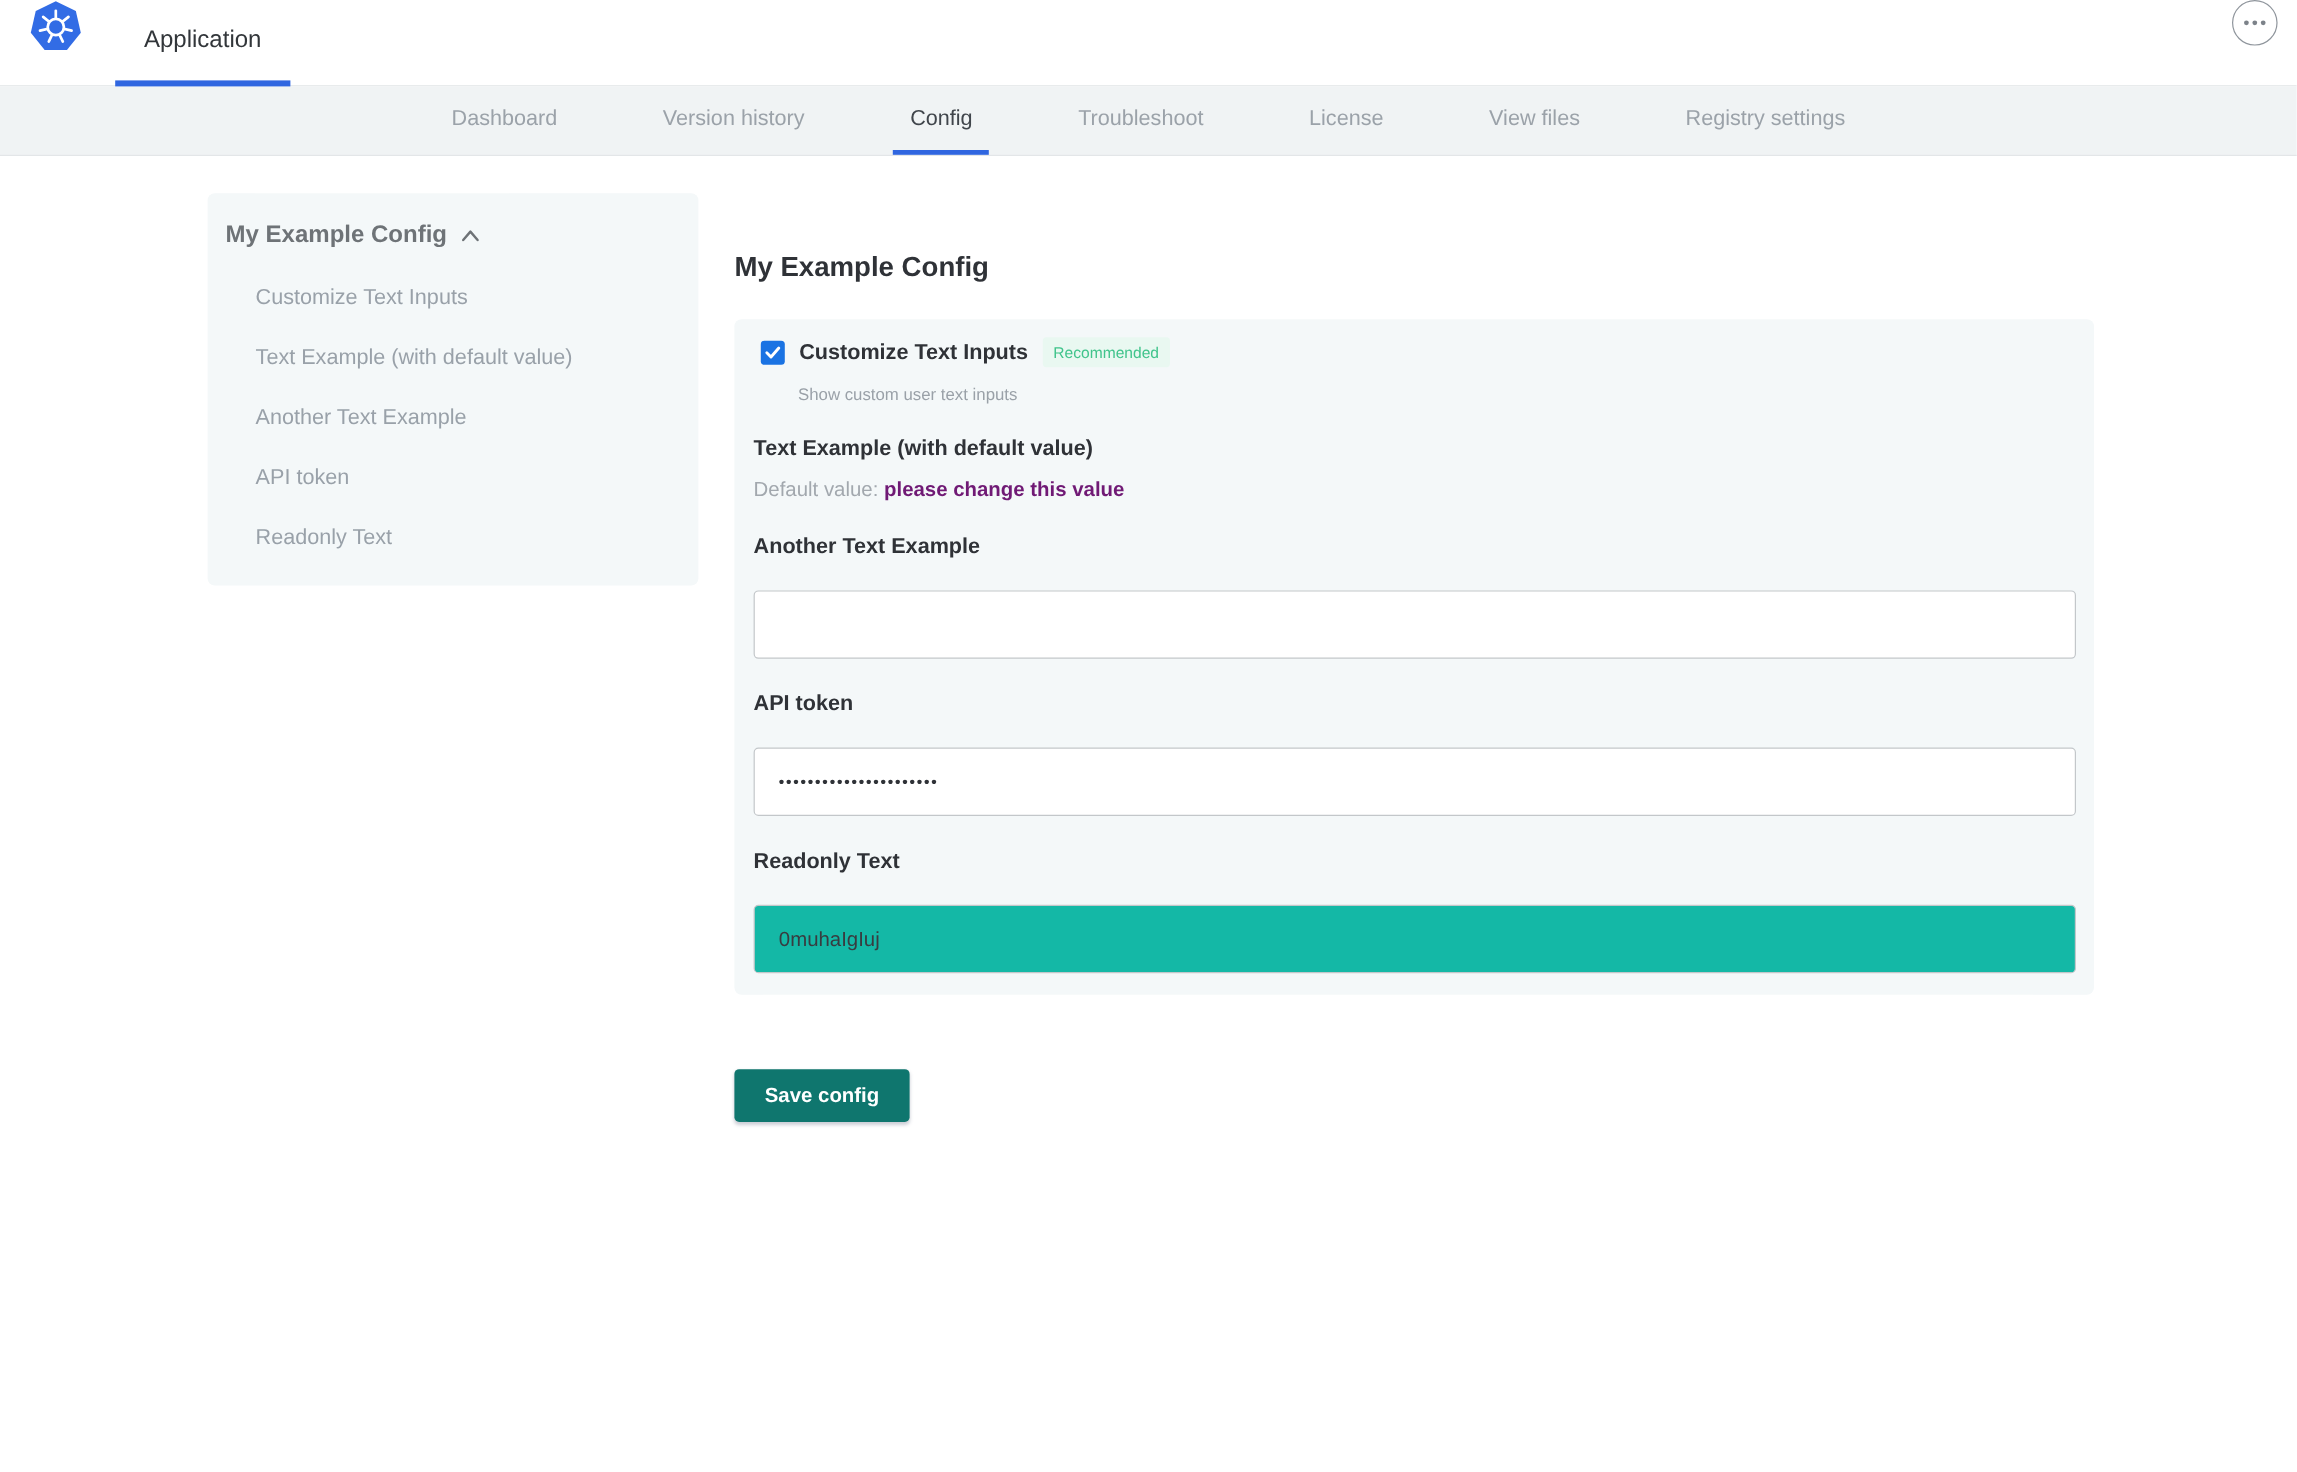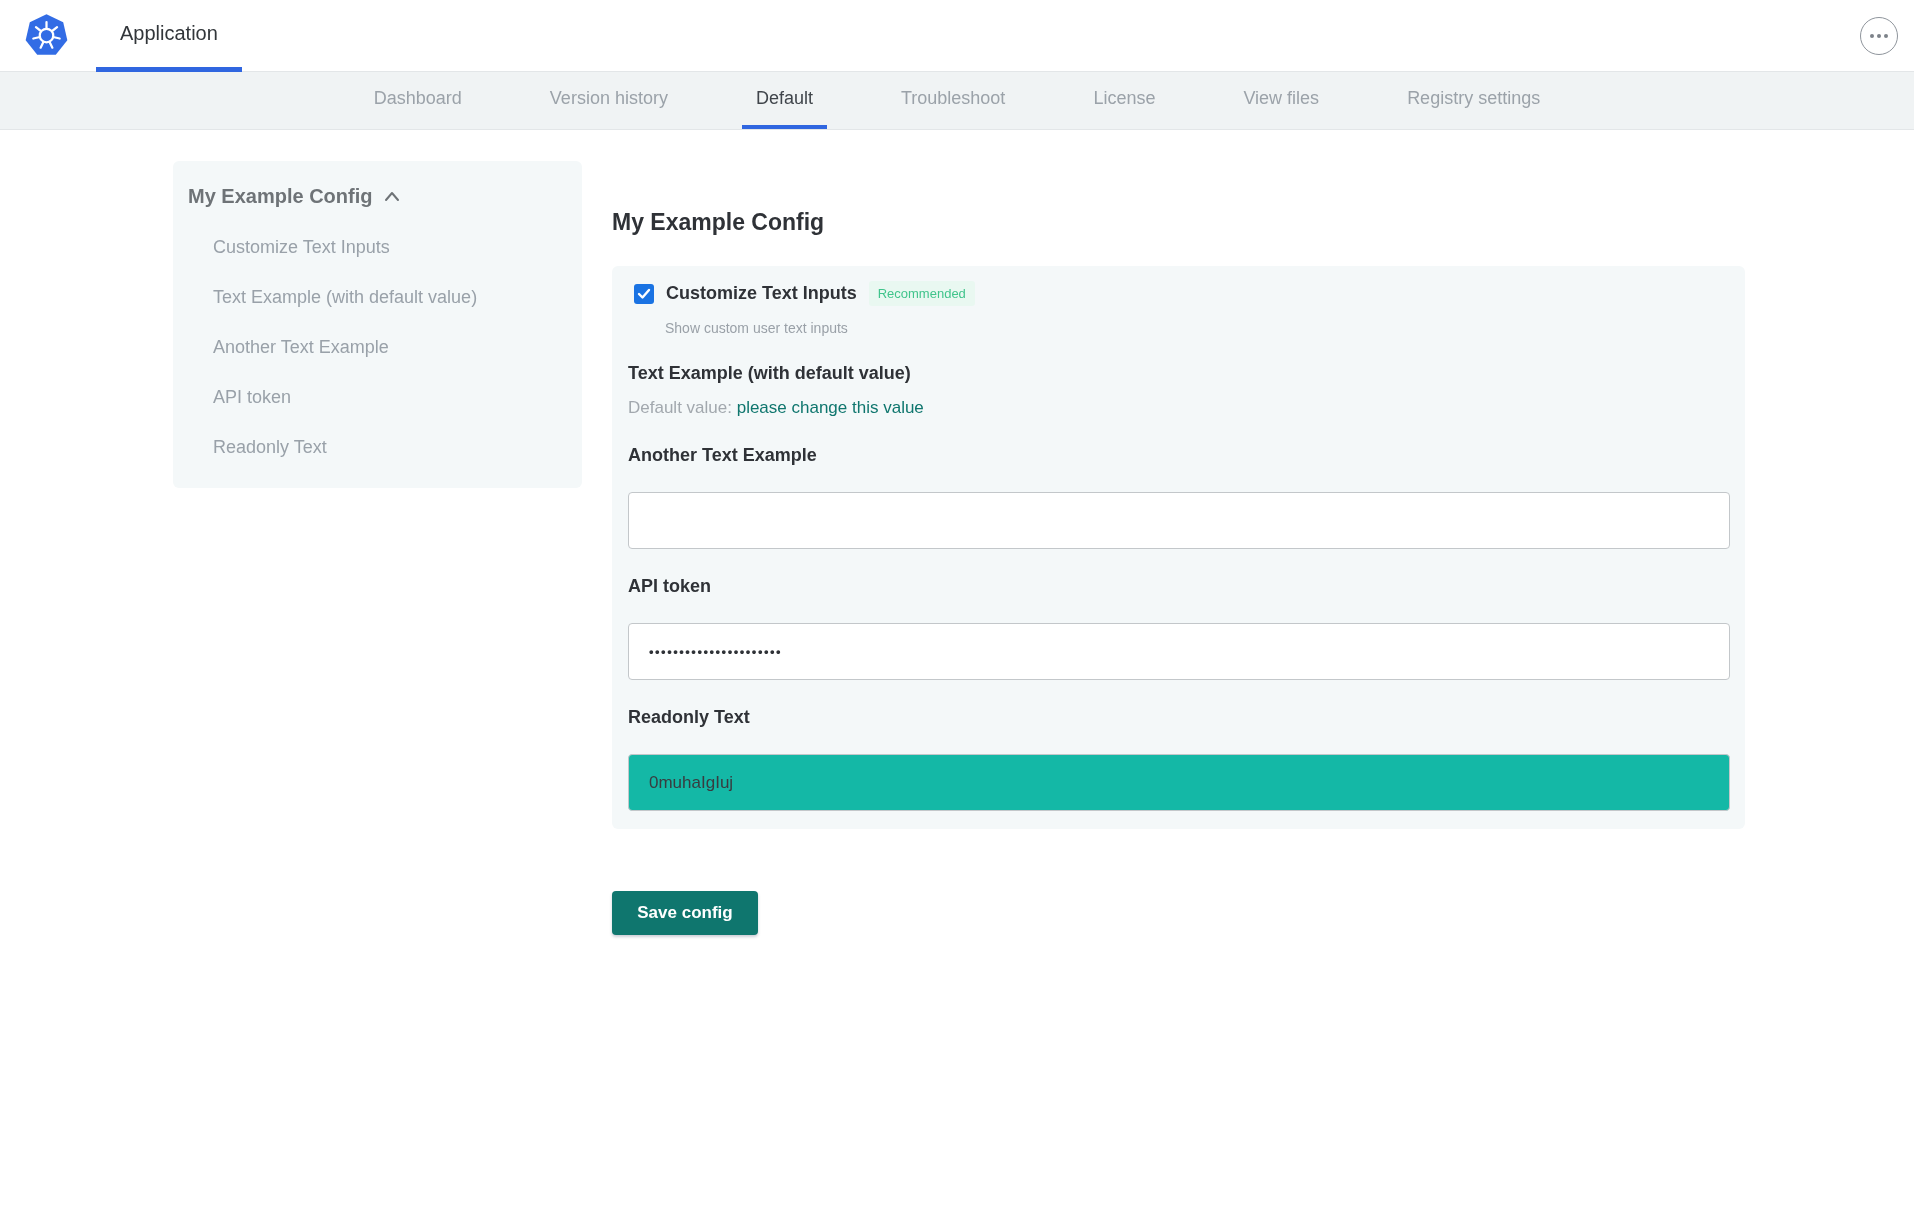--- a/index.html
+++ b/index.html
@@ -9,21 +9,21 @@
     font-family: "Liberation Sans", sans-serif;
     color: #32363a;
     position: relative;
     overflow: hidden;
   }
 
   
   .header {
     height: 72px; background:#fff;
     border-bottom: 1px solid #e3e6e8;
-    display: flex; align-items: center;
+    display: flex; align-items: flex-start;
     padding-left: 24px;
   }
   .logo { width:45px; height:45px; display:block; }
   .app-tab {
     height: 72px; margin-left: 27px; padding: 0 24px;
     display: flex; align-items: center;
     font-size: 20px; color: #32363a;
     border-bottom: 5px solid #3066e0;
     cursor: pointer;
   }
@@ -99,21 +99,21 @@
     margin-top: 26px; display:block; width: 100%; height: 57px;
     border: 1px solid #c3c7ca; border-radius: 4px; background:#fff;
     padding: 0 20px; font-size: 17px; color:#383c40;
     font-family: "Liberation Sans", sans-serif; outline: none;
   }
   .field-input.password {
     font-size: 13px; font-weight: bold; letter-spacing: 1.5px; color:#2f3237;
   }
   .field-input.readonly { background:#14b8a6; color:#383c40; }
   .field-help { margin-top: 14px; font-size: 17px; color:#a2a8ae; }
-  .field-help b { color:#0f766e; font-weight: 400; }
+  .field-help b { color:#701a75; font-weight: 700; }
 
   .save-btn {
     margin: 62px 0 0 0; width: 146px; height: 44px;
     background:#0f766e; color:#fff; font-size: 17px; font-weight: bold;
     border: none; border-radius: 4px; cursor: pointer;
     font-family: "Liberation Sans", sans-serif;
     box-shadow: 0 2px 3px rgba(50,60,90,0.25);
   }
 </style>
 </head>
@@ -138,21 +138,21 @@
   <div class="ellipsis-btn">
     <i></i>
       <i></i>
       <i></i>
   </div>
 </div>
 
 <div class="navbar">
   <div class="nav-tab">Dashboard</div>
   <div class="nav-tab">Version history</div>
-  <div class="nav-tab active">Default</div>
+  <div class="nav-tab active">Config</div>
   <div class="nav-tab">Troubleshoot</div>
   <div class="nav-tab">License</div>
   <div class="nav-tab">View files</div>
   <div class="nav-tab">Registry settings</div>
 </div>
 
 <div class="content">
 
   <div class="sidebar">
     <div class="sidebar-group-header">

